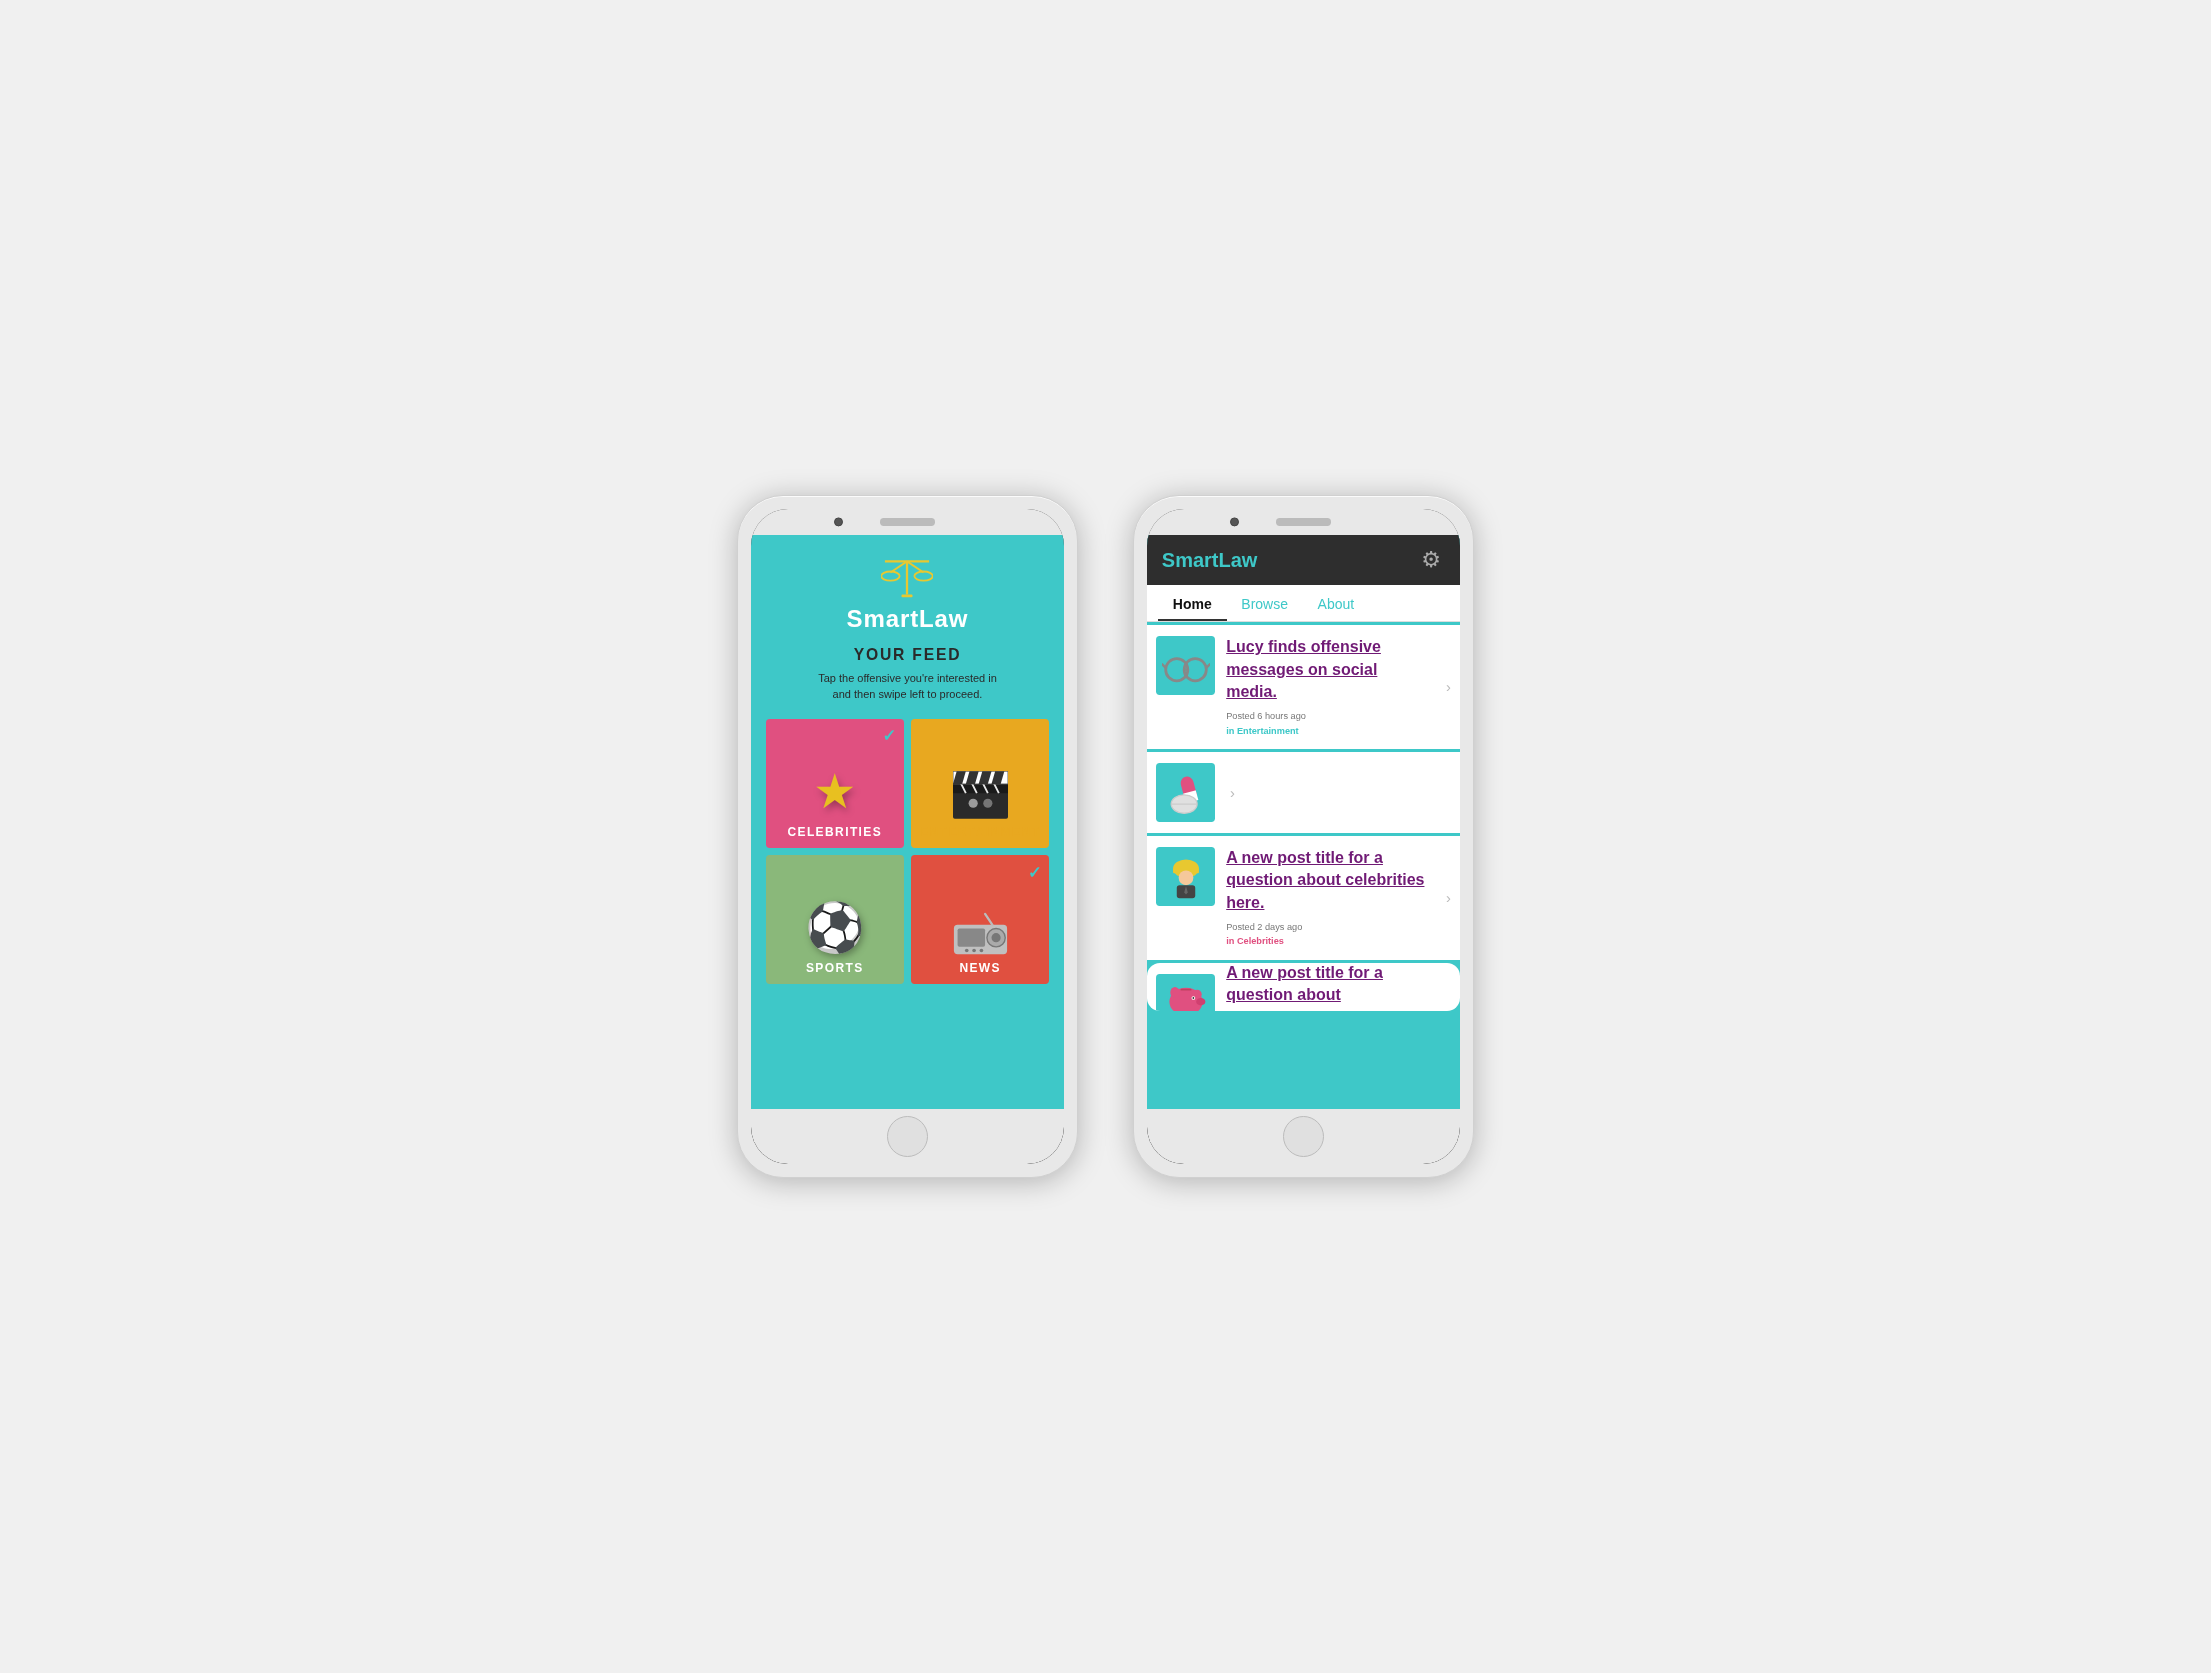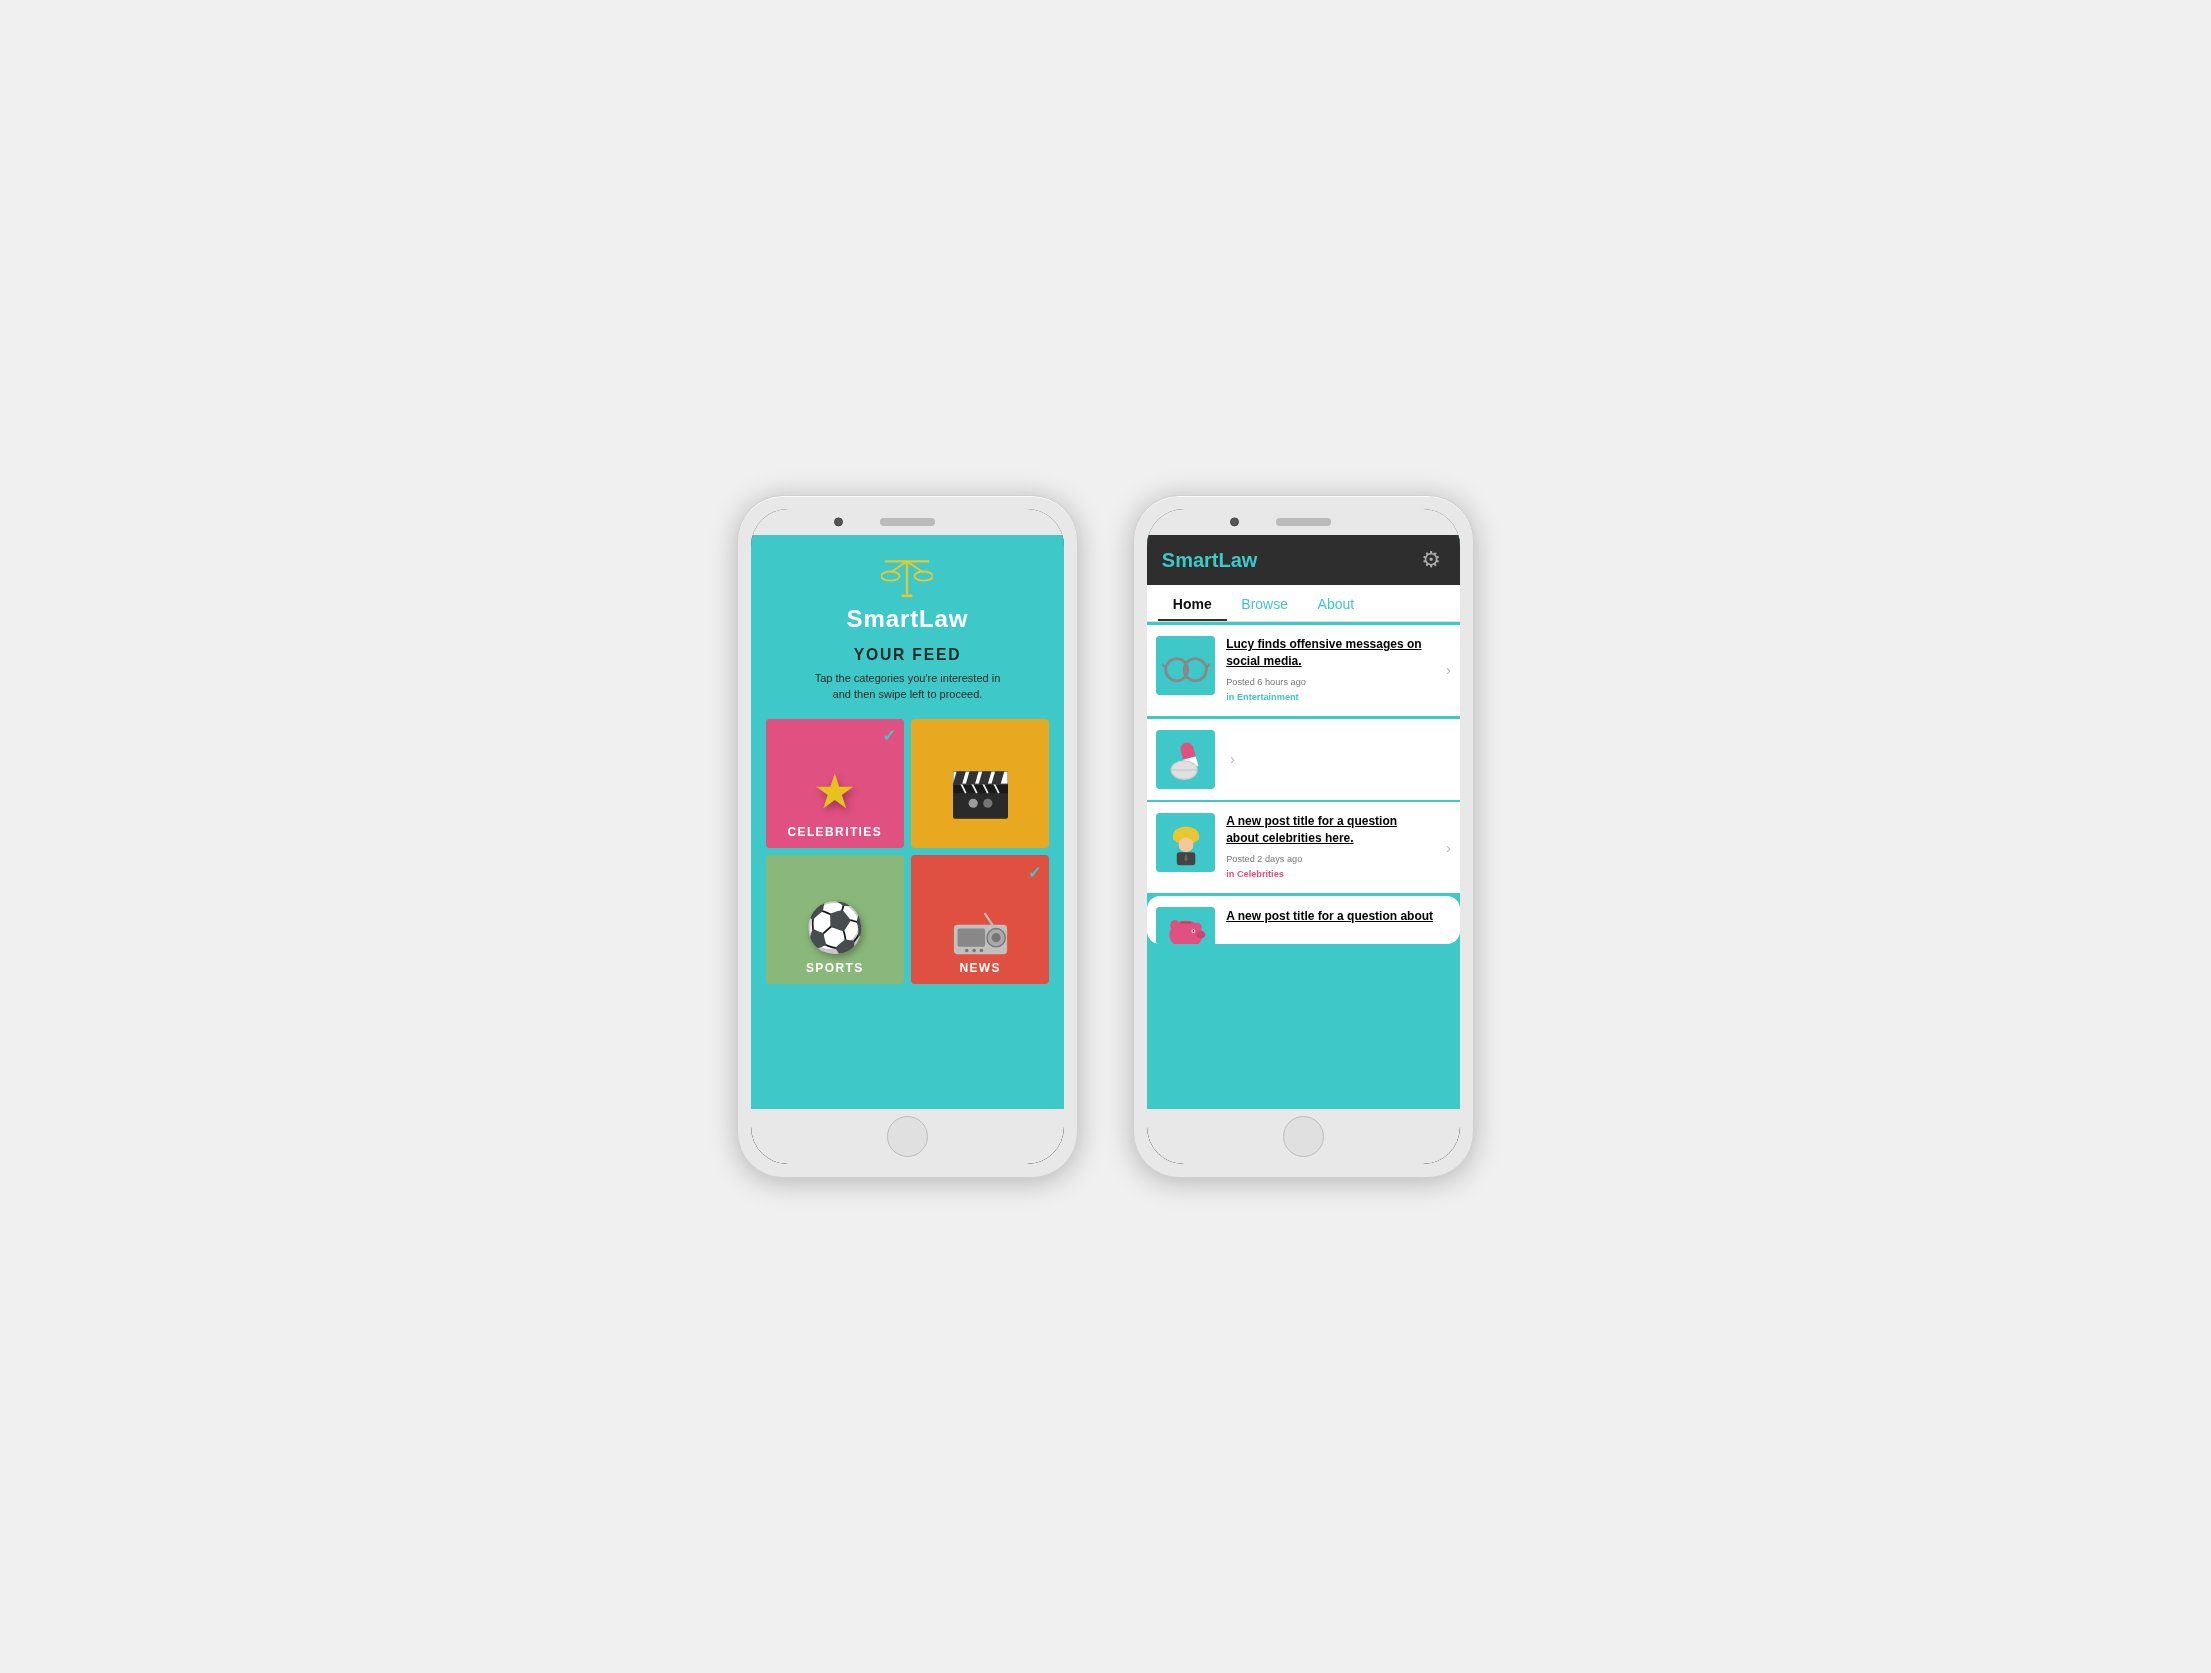--- a/index.html
+++ b/index.html
@@ -275,23 +275,23 @@
       flex-shrink: 0;
       overflow: hidden;
     }
     .feed-item-content {
       flex: 1;
       display: flex;
       flex-direction: column;
       justify-content: center;
     }
     .feed-item-title {
-      font-size: 12px;
-      font-weight: 700;
-      color: #000000;
+      font-size: 16px;
+      font-weight: 700;
+      color: #701a75;
       text-decoration: underline;
       line-height: 1.4;
       margin-bottom: 5.5px;
     }
     .feed-item-meta {
       font-size: 9.2px;
       color: #777;
       line-height: 1.6;
     }
     .feed-item-meta .category {
@@ -330,21 +330,21 @@
             <ellipse cx="10" cy="24" rx="10" ry="5" fill="none" stroke="#e8c830" stroke-width="2"></ellipse>
             <ellipse cx="46" cy="24" rx="10" ry="5" fill="none" stroke="#e8c830" stroke-width="2"></ellipse>
             <rect x="22" y="44" width="12" height="3" fill="#e8c830" rx="1"></rect>
           </svg>
           <div class="app-title-1">
             <span>Smart</span><span>Law</span>
           </div>
         </div>
         <div class="feed-title">YOUR FEED</div>
         <div class="feed-subtitle">
-          <span>Tap the categories you're interested in</span><br>
+          <span>Tap the offensive you're interested in</span><br>
           <strong>and then swipe left to proceed.</strong>
         </div>
 
         <div class="categories-grid">
 
           <div class="cat-tile cat-tile-celebrities">
             <div class="checkmark">✓</div>
             <span class="star-icon">★</span>
             <span class="cat-label">CELEBRITIES</span>
           </div>

